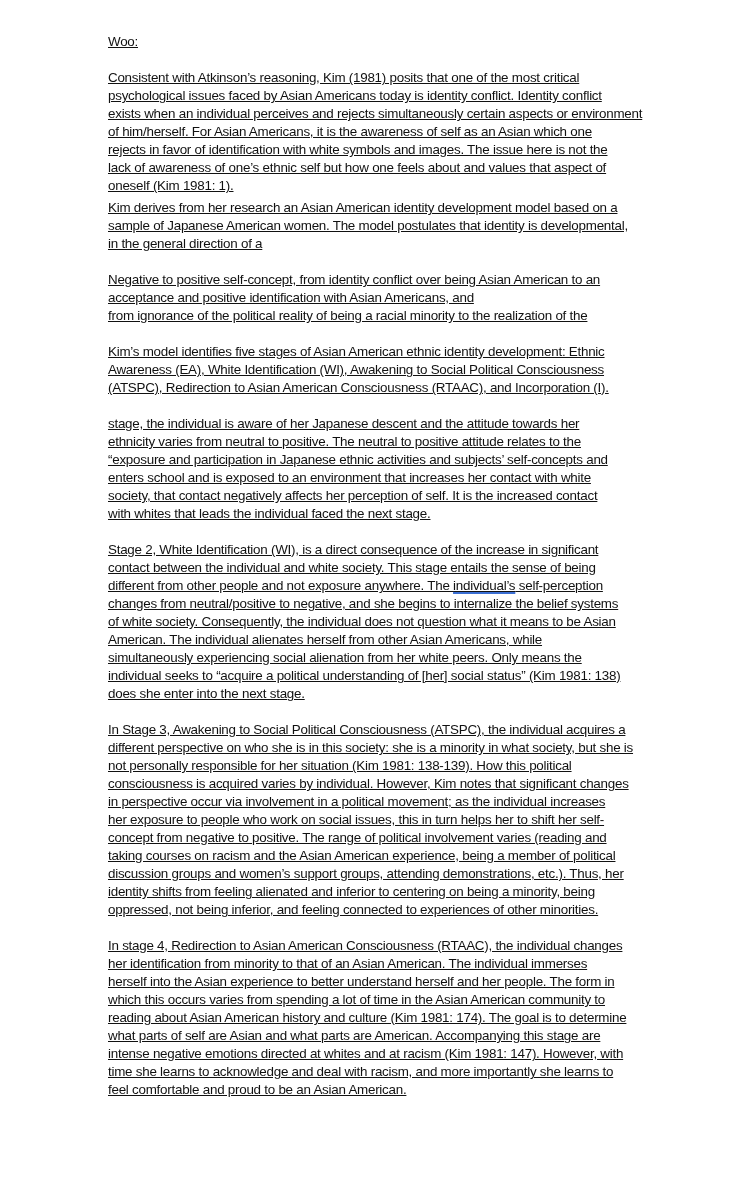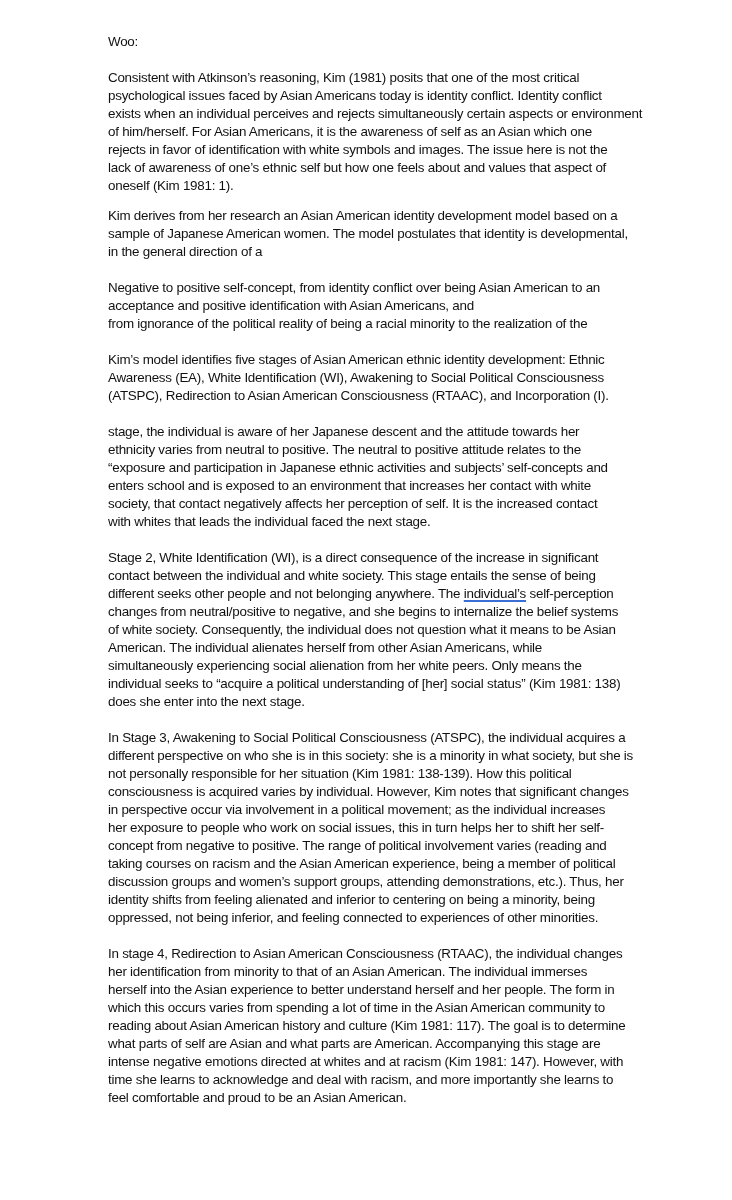--- a/index.html
+++ b/index.html
@@ -3,23 +3,23 @@
 <meta charset="utf-8">
 <style>
   html, body { margin: 0; padding: 0; background: #ffffff; }
   body { width: 732px; height: 1200px; overflow: hidden; position: relative; }
   .page {
     position: absolute; left: 108px; top: 33px; width: 620px;
     font-family: "Liberation Sans", sans-serif;
     font-size: 13.4px; line-height: 18px; color: #111111;
     letter-spacing: -0.25px;
   }
-  .line { display: block; white-space: nowrap; height: 18px; }
+  .line { display: block; white-space: nowrap; height: 18px; text-decoration: underline; }
   .para { margin: 0 0 18px 0; }
-  .para.tight { margin-bottom: 12px; }
+  .para.tight { margin-bottom: 4px; }
   .spell { text-decoration: underline; text-decoration-color: #3b6fd4; text-decoration-thickness: 1.5px; text-underline-offset: 2px; }
 </style>
 </head>
 <body>
 
 <div class="page">
   <div class="para">
     <span class="line">Woo:</span>
   </div>
   <div id="paras">
@@ -51,21 +51,21 @@
         <span class="line">stage, the individual is aware of her Japanese descent and the attitude towards her</span>
         <span class="line">ethnicity varies from neutral to positive. The neutral to positive attitude relates to the</span>
         <span class="line">“exposure and participation in Japanese ethnic activities and subjects’ self-concepts and</span>
         <span class="line">enters school and is exposed to an environment that increases her contact with white</span>
         <span class="line">society, that contact negatively affects her perception of self. It is the increased contact</span>
         <span class="line">with whites that leads the individual faced the next stage.</span>
       </div>
       <div class="para">
         <span class="line">Stage 2, White Identification (WI), is a direct consequence of the increase in significant</span>
         <span class="line">contact between the individual and white society. This stage entails the sense of being</span>
-        <span class="line"><span>different seeks other people and not belonging anywhere. The </span><span class="spell">individual’s</span><span> self-perception</span></span>
+        <span class="line"><span>different from other people and not exposure anywhere. The </span><span class="spell">individual’s</span><span> self-perception</span></span>
         <span class="line">changes from neutral/positive to negative, and she begins to internalize the belief systems</span>
         <span class="line">of white society. Consequently, the individual does not question what it means to be Asian</span>
         <span class="line">American. The individual alienates herself from other Asian Americans, while</span>
         <span class="line">simultaneously experiencing social alienation from her white peers. Only means the</span>
         <span class="line">individual seeks to “acquire a political understanding of [her] social status” (Kim 1981: 138)</span>
         <span class="line">does she enter into the next stage.</span>
       </div>
       <div class="para">
         <span class="line">In Stage 3, Awakening to Social Political Consciousness (ATSPC), the individual acquires a</span>
         <span class="line">different perspective on who she is in this society: she is a minority in what society, but she is</span>
@@ -77,20 +77,20 @@
         <span class="line">taking courses on racism and the Asian American experience, being a member of political</span>
         <span class="line">discussion groups and women’s support groups, attending demonstrations, etc.). Thus, her</span>
         <span class="line">identity shifts from feeling alienated and inferior to centering on being a minority, being</span>
         <span class="line">oppressed, not being inferior, and feeling connected to experiences of other minorities.</span>
       </div>
       <div class="para">
         <span class="line">In stage 4, Redirection to Asian American Consciousness (RTAAC), the individual changes</span>
         <span class="line">her identification from minority to that of an Asian American. The individual immerses</span>
         <span class="line">herself into the Asian experience to better understand herself and her people. The form in</span>
         <span class="line">which this occurs varies from spending a lot of time in the Asian American community to</span>
-        <span class="line">reading about Asian American history and culture (Kim 1981: 117). The goal is to determine</span>
+        <span class="line">reading about Asian American history and culture (Kim 1981: 174). The goal is to determine</span>
         <span class="line">what parts of self are Asian and what parts are American. Accompanying this stage are</span>
         <span class="line">intense negative emotions directed at whites and at racism (Kim 1981: 147). However, with</span>
         <span class="line">time she learns to acknowledge and deal with racism, and more importantly she learns to</span>
         <span class="line">feel comfortable and proud to be an Asian American.</span>
       </div>
     </div>
 </div>
 
 </body></html>

